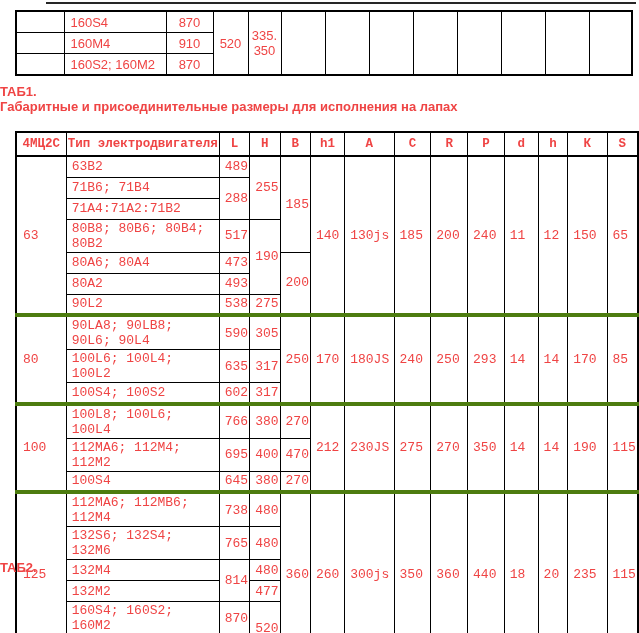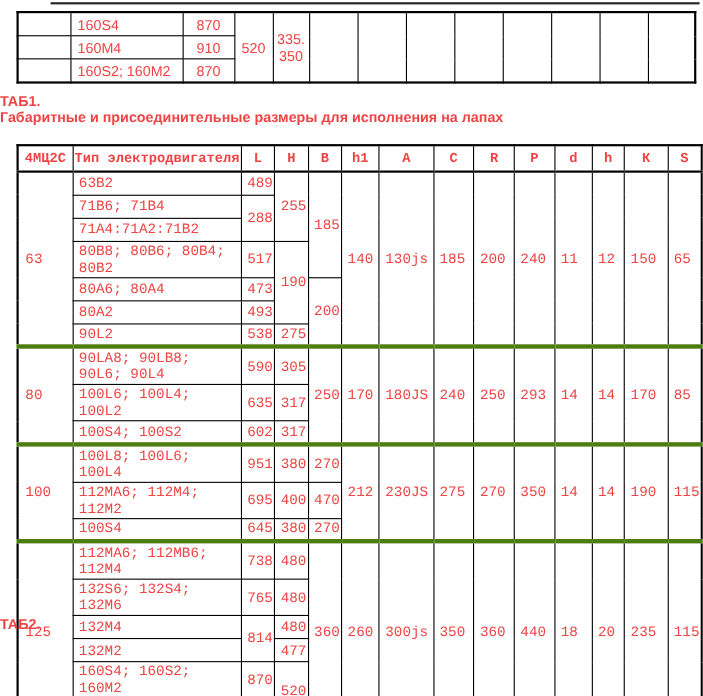--- a/index.html
+++ b/index.html
@@ -191,21 +191,21 @@
     </tr>
     <tr>
       <td>100S4; 100S2</td>
       <td>602</td>
       <td>317</td>
     </tr>
 
     <tr class="sec">
       <td class="grp" rowspan="3">100</td>
       <td>100L8; 100L6; 100L4</td>
-      <td>951</td>
+      <td>766</td>
       <td>380</td>
       <td>270</td>
       <td rowspan="3">212</td>
       <td rowspan="3">230JS</td>
       <td rowspan="3">275</td>
       <td rowspan="3">270</td>
       <td rowspan="3">350</td>
       <td rowspan="3">14</td>
       <td rowspan="3">14</td>
       <td rowspan="3">190</td>

